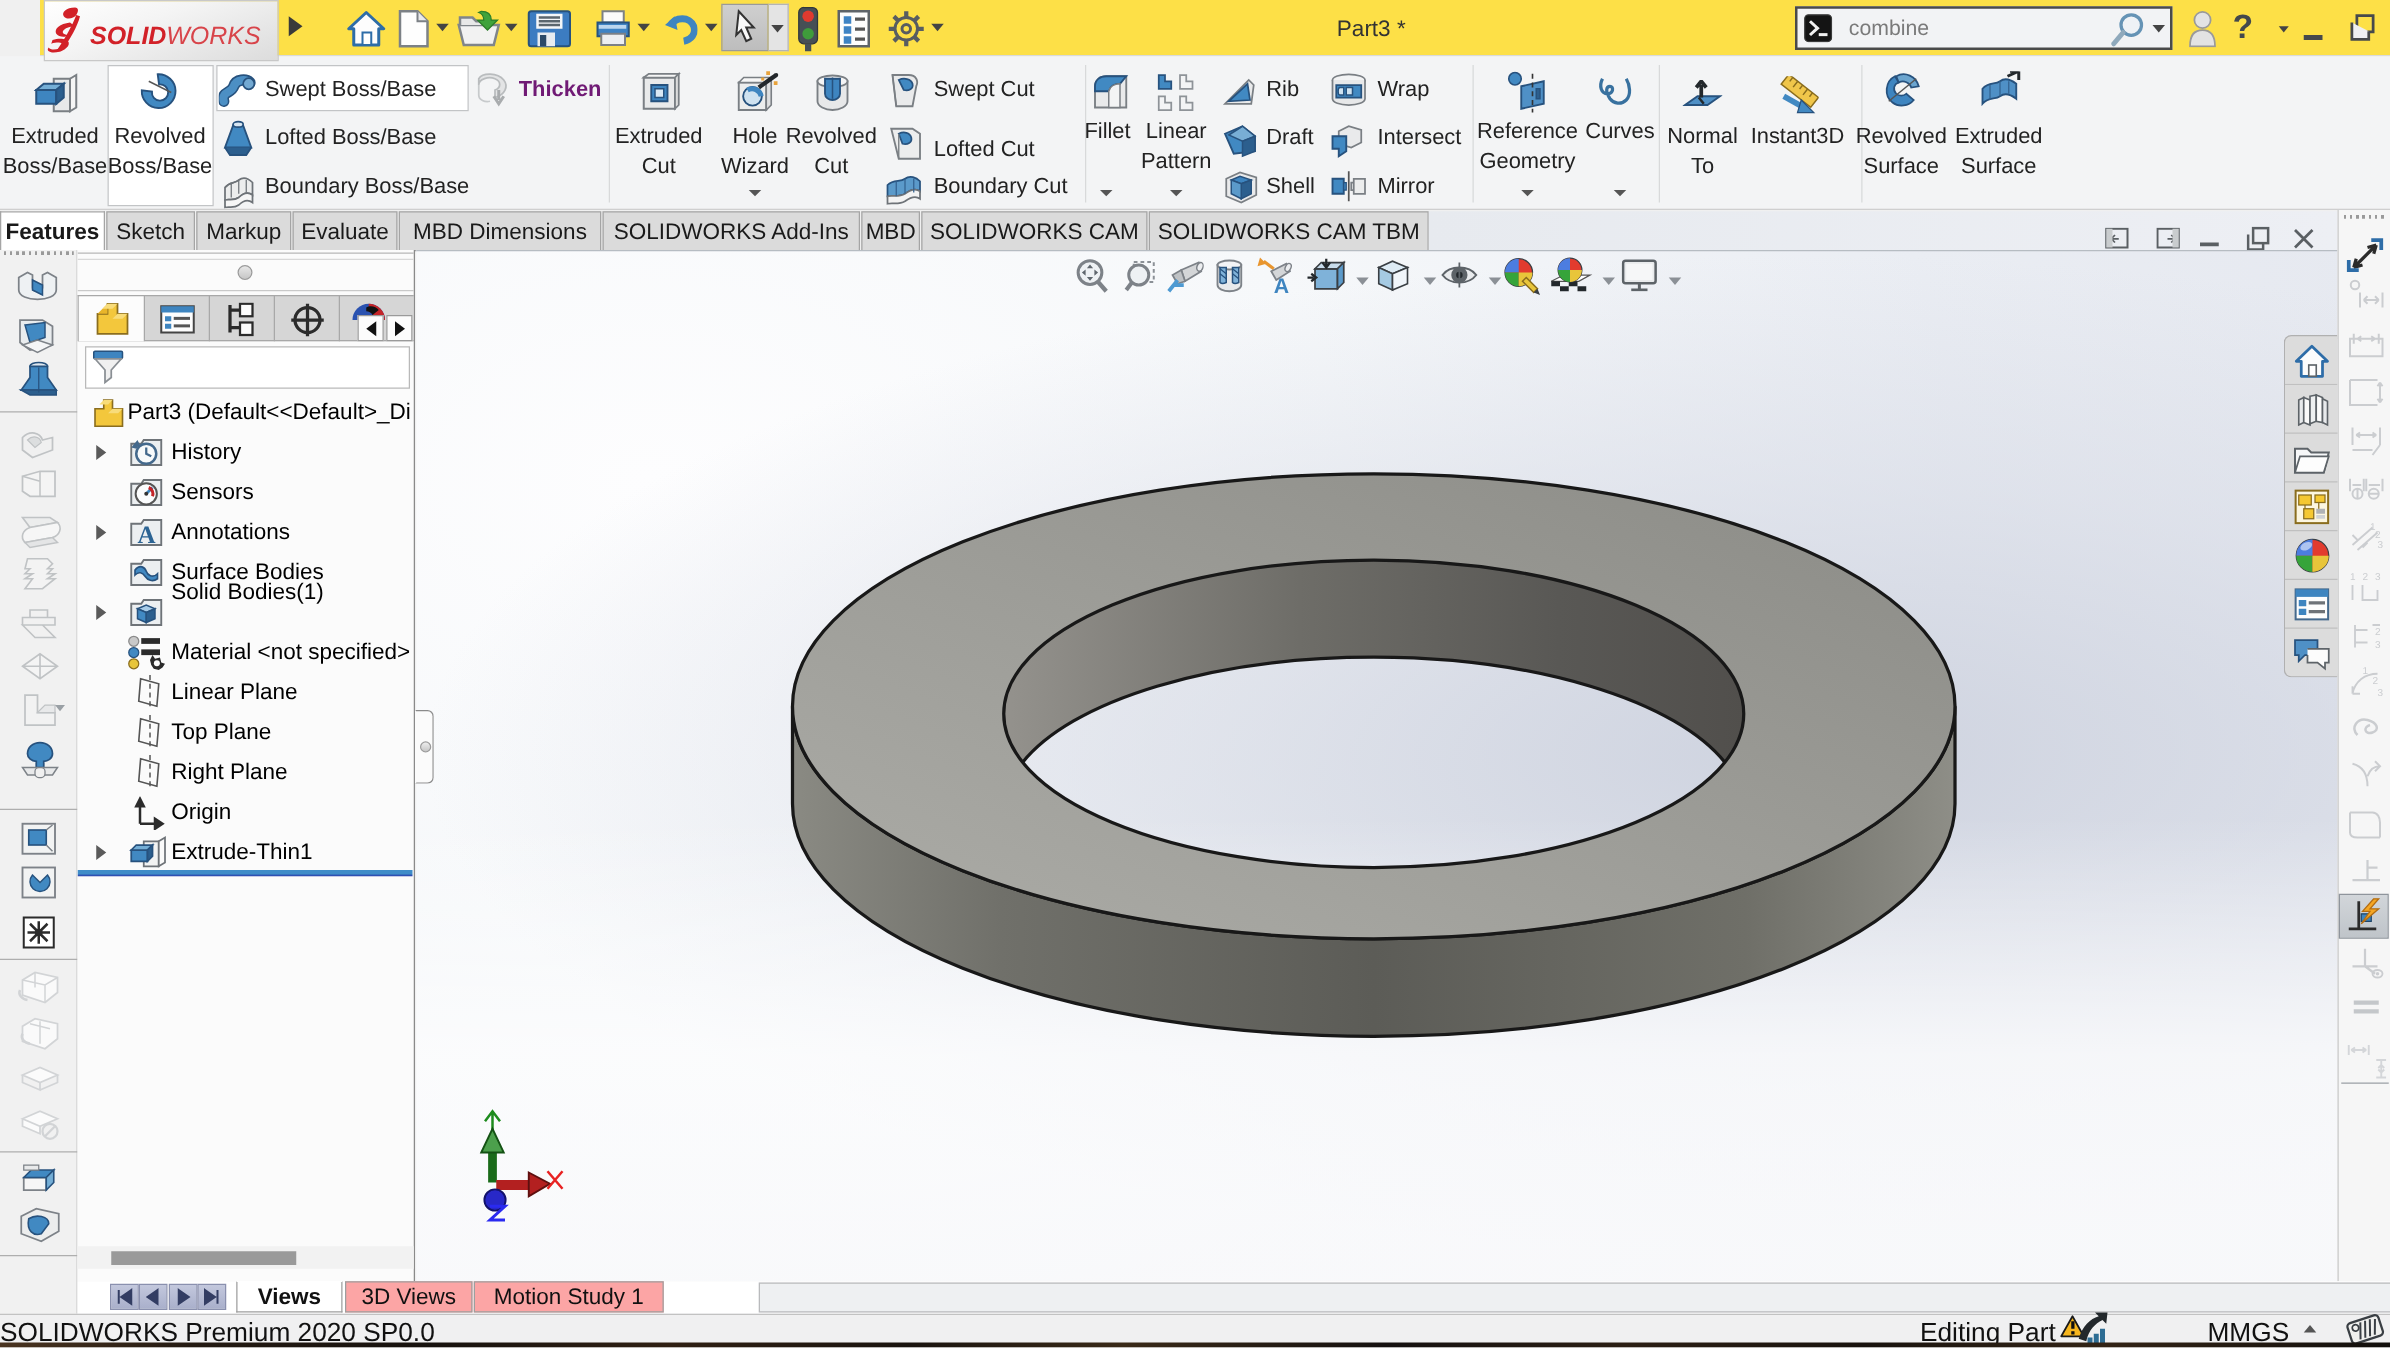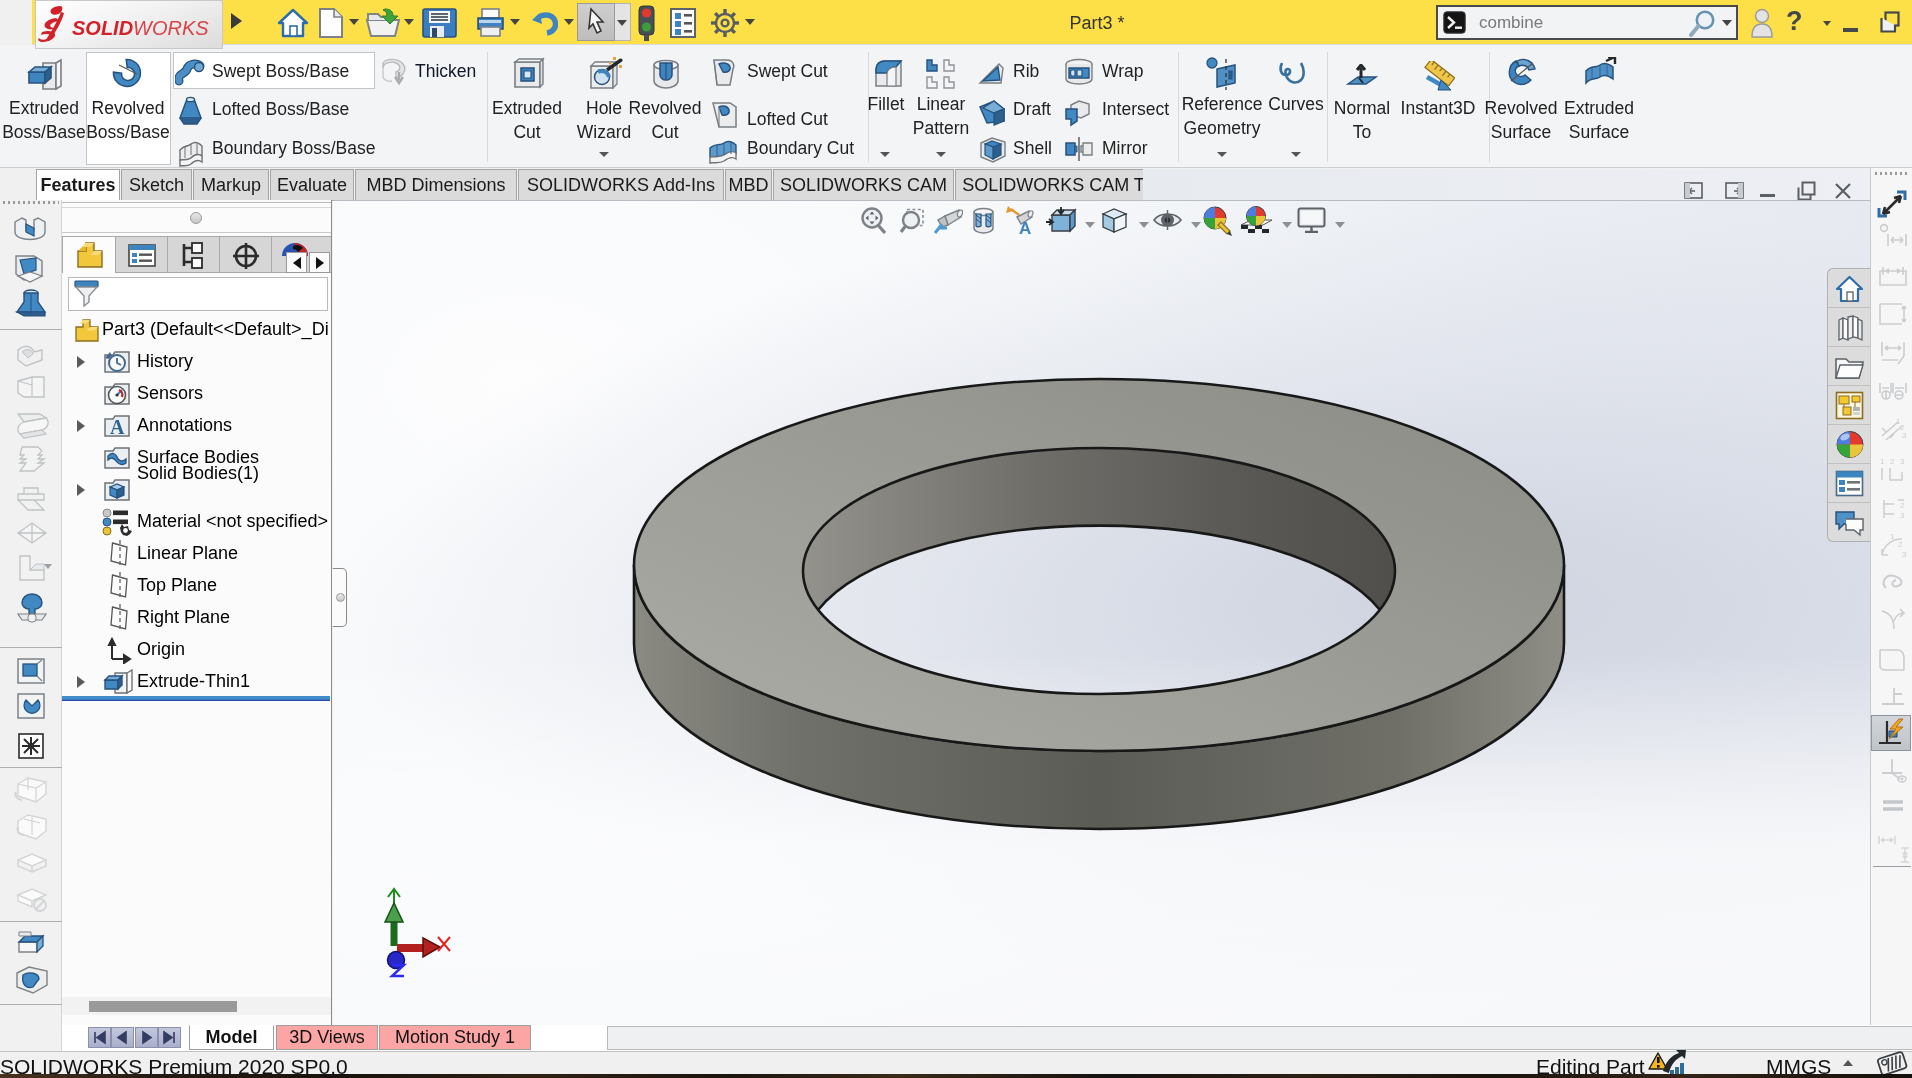--- a/index.html
+++ b/index.html
@@ -15,26 +15,26 @@
 #seltool { position:absolute; left:545px; top:3px; width:38px; height:38px; background:linear-gradient(#cfcfcf,#bdbdbd); border:1px solid #9a9a9a; }
 #seldrop { position:absolute; left:583px; top:3px; width:16px; height:38px; background:#e4e4e4; border:1px solid #b4b4b4; border-left:none; }
 #parttitle { position:absolute; left:965px; top:13px; width:200px; text-align:center; font-size:18px; color:#333; }
 #searchbox { position:absolute; left:1404px; top:5px; width:302px; height:35px; background:#f2f3f5; border:2px solid #4a4a4a; }
 #searchtext { position:absolute; left:1447px; top:13px; font-size:17px; color:#7a7a7a;text-align:right; }
 
 #ribbon { position:absolute; left:0; top:45px; width:1912px; height:122px; background:#f3f4f5; }
 .rsep { position:absolute; top:7px; width:1px; height:110px; background:#d8d9da; }
 .rlabel { position:absolute; font-size:17.5px; color:#222; white-space:nowrap; transform:translateX(-50%); }
 .rlabelL { position:absolute; font-size:17.5px; color:#222; white-space:nowrap; }
-.gray { color:#0f172a; }
+.gray { color:#701a75;font-weight:bold; }
 .flyarrow { position:absolute; width:0; height:0; border-left:5px solid transparent; border-right:5px solid transparent; border-top:5px solid #555; transform:translateX(-50%); }
 .whitebox { position:absolute; background:#fff; border:1px solid #c2c4c6; }
 
 #tabbar { position:absolute; left:0; top:167px; width:1912px; height:33px; background:#f0f0f0; border-top:1px solid #cfcfcf; }
-.ribtab { position:absolute; top:1px; height:32px; background:#dbdbdb; border:1px solid #a5a5a5; font-size:18px; color:#1a1a1a; text-align:center; line-height:30px;margin-left:36px; }
+.ribtab { position:absolute; top:1px; height:32px; background:#dbdbdb; border:1px solid #a5a5a5; font-size:18px; color:#1a1a1a; text-align:center; line-height:30px; }
 .ribtab.active { background:#ffffff; border-bottom:1px solid #fff; font-weight:bold; }
 #tabbar-right { position:absolute; left:1143px; top:1px; width:727px; height:32px; background:linear-gradient(90deg,#e7eaef,#edeff4); }
 
 #leftstrip { position:absolute; left:0; top:200px; width:62px; height:851px; background:#f1f1f1; border-right:1px solid #d4d4d4; }
 #treepanel { position:absolute; left:62px; top:200px; width:270px; height:825px; background:#fbfbfb; border-right:1px solid #8a8a8a; overflow:hidden; }
 #viewport { position:absolute; left:333px; top:200px; width:1537px; height:825px;
   background:
   linear-gradient(180deg, rgba(255,255,255,0) 0%, rgba(255,255,255,0) 55%, rgba(255,255,255,0.7) 78%, rgba(252,252,253,0.8) 100%),
   radial-gradient(ellipse 1100px 400px at 72% 49%, rgba(203,208,221,0.9) 0%, rgba(214,218,229,0.55) 55%, rgba(230,233,240,0) 100%),
   radial-gradient(ellipse 1400px 900px at 12% 22%, #fdfdfe 0%, #f6f8fa 40%, #eaedf3 75%, #e6e9f0 100%); }
@@ -946,21 +946,21 @@
       </svg></div>
   <div class="vcr" style="left:49px"><svg width="21" height="19">
         <path d="M14 4 L6 9.5 L14 15 Z" fill="#333d63" stroke="#333d63" stroke-width="1.6"></path>
       </svg></div>
   <div class="vcr" style="left:73px"><svg width="21" height="19">
         <path d="M7 4 L15 9.5 L7 15 Z" fill="#333d63" stroke="#333d63" stroke-width="1.6"></path>
       </svg></div>
   <div class="vcr" style="left:96px"><svg width="21" height="19">
         <path d="M15 4 V15 M5 4 L13 9.5 L5 15 Z" fill="#333d63" stroke="#333d63" stroke-width="1.6"></path>
       </svg></div>
-  <div class="btab active" style="left:127px;width:85px">Model</div>
+  <div class="btab active" style="left:127px;width:85px">Views</div>
   <div class="btab" style="left:214px;width:102px">3D Views</div>
   <div class="btab" style="left:317px;width:152px">Motion Study 1</div>
   <div id="bstrip"></div>
 </div>
 <div id="statusbar">
   <div class="abs" style="left:0;top:3px">SOLIDWORKS Premium 2020 SP0.0</div>
   <div class="abs" style="left:1536px;top:3px">Editing Part</div>
   <svg class="abs" style="left:1646px;top:-3px" width="46" height="27">
       <path d="M3 20 L12 4 L21 20 Z" fill="#f5b51e" stroke="#1a1a1a" stroke-width="1.4" stroke-linejoin="round"></path>
       <rect x="11" y="8" width="2.6" height="6" fill="#111"></rect>

